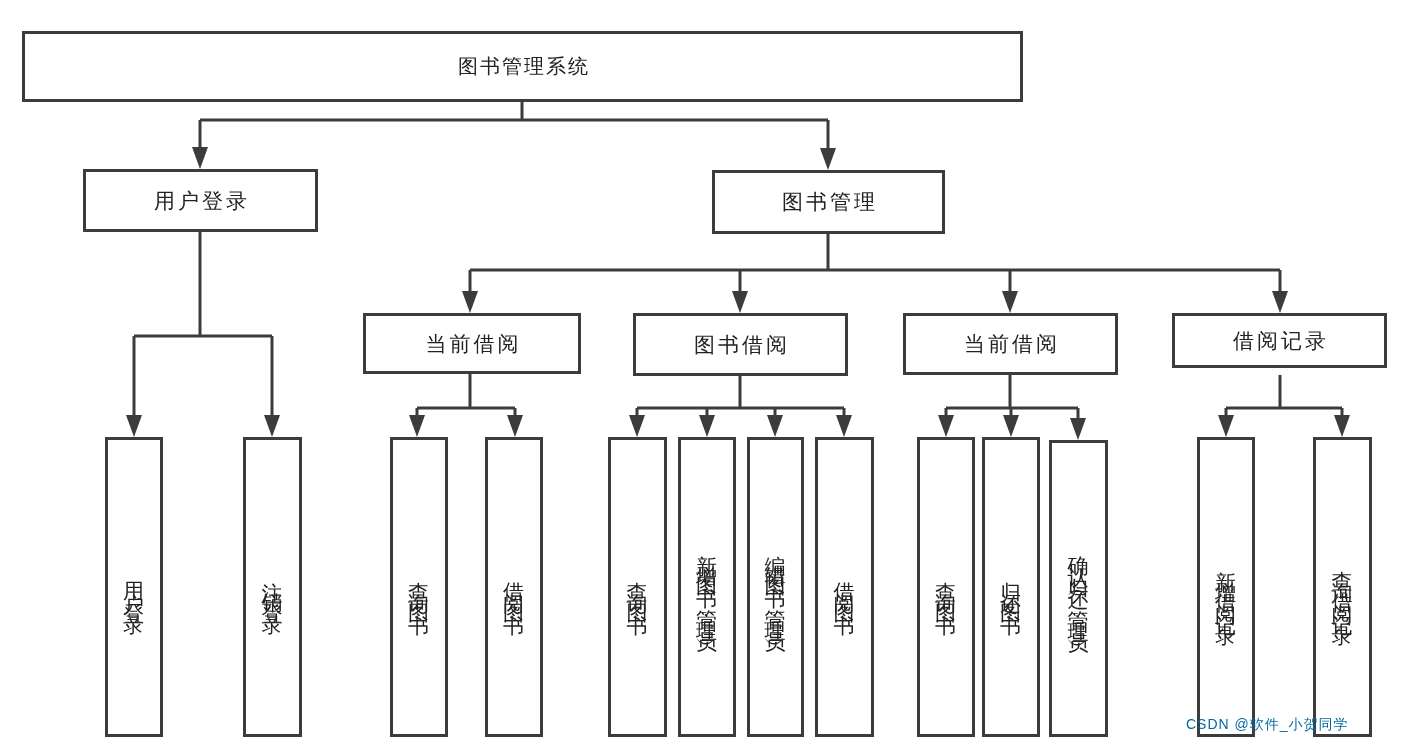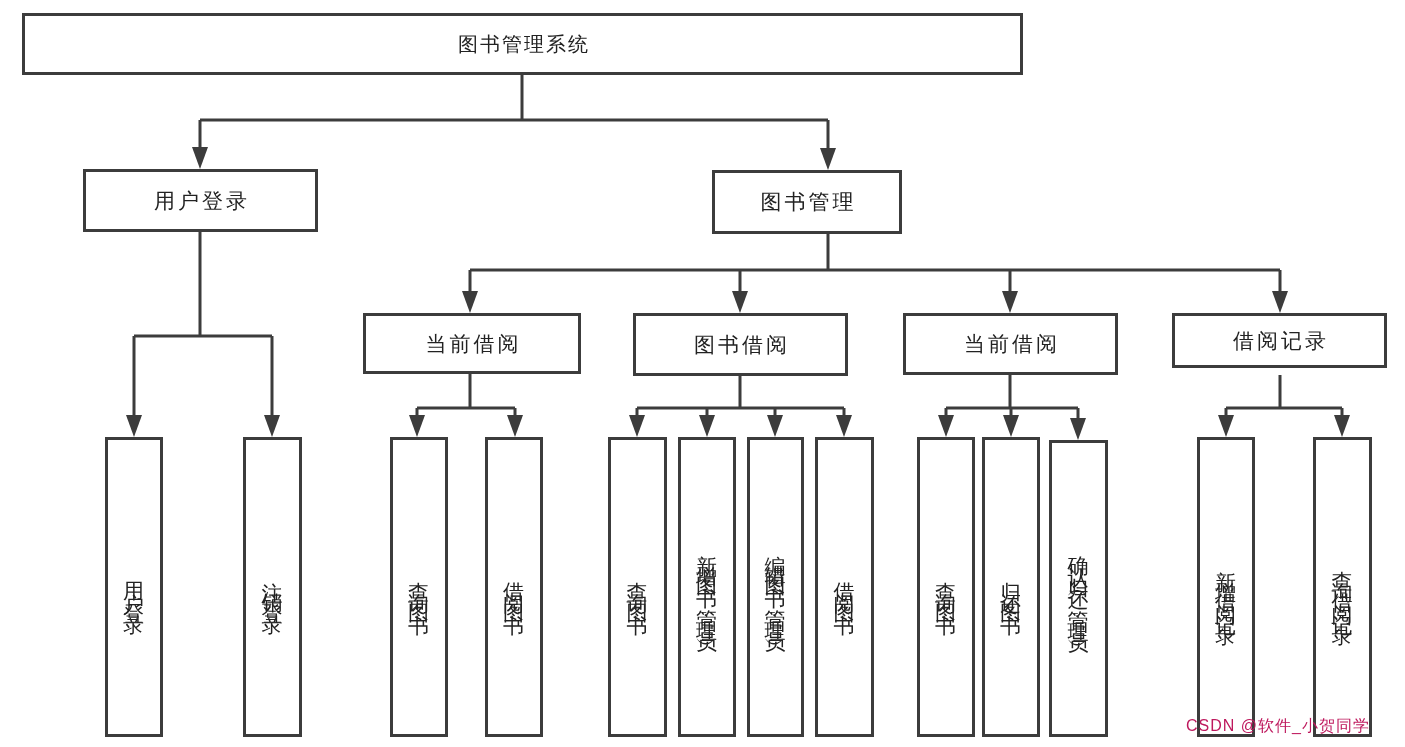--- a/index.html
+++ b/index.html
@@ -40,22 +40,22 @@
     writing-mode: vertical-rl;
     text-orientation: mixed;
     font-size: 21px;
     letter-spacing: 11px;
     line-height: 1;
   }
   .watermark {
     position: absolute;
     left: 1186px;
     top: 716px;
-    font-size: 16px;
-    color: #be185d;
+    font-size: 14px;
+    color: #0369a1;
     letter-spacing: 1px;
     white-space: nowrap;
     z-index: 5;
   }
 </style>
 </head>
 <body>
 
 <div class="stage">
 
@@ -92,24 +92,24 @@
       <polygon points="767,415 783,415 775,437"></polygon>
       <polygon points="836,415 852,415 844,437"></polygon>
       <polygon points="938,415 954,415 946,437"></polygon>
       <polygon points="1003,415 1019,415 1011,437"></polygon>
       <polygon points="1070,418 1086,418 1078,440"></polygon>
       <polygon points="1218,415 1234,415 1226,437"></polygon>
       <polygon points="1334,415 1350,415 1342,437"></polygon>
     </g>
   </svg>
 
-  <div class="box h root" style="left:22px;top:13px;width:1001px;height:62px">图书管理系统</div>
+  <div class="box h root" style="left:22px;top:31px;width:1001px;height:71px">图书管理系统</div>
 
   <div class="box h" style="left:83px;top:169px;width:235px;height:63px">用户登录</div>
-  <div class="box h" style="left:712px;top:170px;width:190px;height:64px">图书管理</div>
+  <div class="box h" style="left:712px;top:170px;width:233px;height:64px">图书管理</div>
 
   <div class="box h" style="left:363px;top:313px;width:218px;height:61px">当前借阅</div>
   <div class="box h" style="left:633px;top:313px;width:215px;height:63px">图书借阅</div>
   <div class="box h" style="left:903px;top:313px;width:215px;height:62px">当前借阅</div>
   <div class="box h" style="left:1172px;top:313px;width:215px;height:55px">借阅记录</div>
 
   <div class="box v" style="left:105px;top:437px;width:58px;height:300px">用户登录</div>
   <div class="box v" style="left:243px;top:437px;width:59px;height:300px">注销登录</div>
 
   <div class="box v" style="left:390px;top:437px;width:58px;height:300px">查询图书</div>

